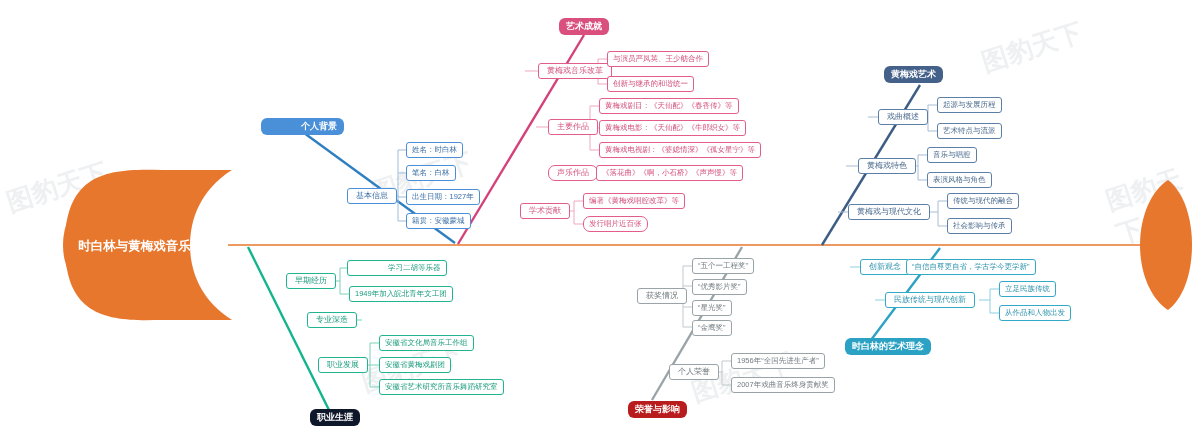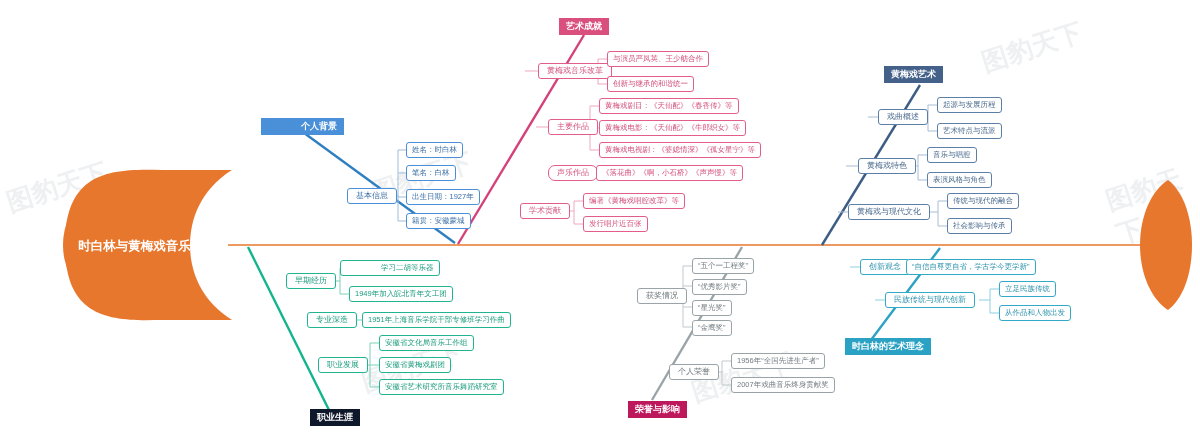--- a/index.html
+++ b/index.html
@@ -3,37 +3,37 @@
 <meta charset="utf-8">
 <style>
   html,body{margin:0;padding:0;background:#ffffff;}
   body{font-family:"Liberation Sans","DejaVu Sans",sans-serif;}
   #stage{position:relative;width:1200px;height:447px;overflow:hidden;background:#fff;}
   #svg-layer{position:absolute;left:0;top:0;width:1200px;height:447px;}
   .node{position:absolute;box-sizing:border-box;background:#ffffff;border:1px solid #9ab;border-radius:3px;
         white-space:nowrap;line-height:1;display:flex;align-items:center;justify-content:center;}
   .n-lv2{font-size:8px;padding:3px 8px;}
   .n-lv3{font-size:7.5px;padding:3px 5px;}
-  .cat{position:absolute;box-sizing:border-box;border-radius:0;color:#fff;font-weight:bold;
+  .cat{position:absolute;box-sizing:border-box;border-radius:6px;color:#fff;font-weight:bold;
        font-size:9px;padding:4px 7px;white-space:nowrap;line-height:1;
        display:flex;align-items:center;justify-content:center;}
   .head-text{position:absolute;color:#fff;font-weight:bold;font-size:12.5px;white-space:nowrap;}
   
   .c-blue{border-color:#4a90d9;color:#3a6ea5;}
   .c-blue-f{background:#4a90d9;padding-left:40px;}
   .c-green{border-color:#21b491;color:#1c9c7e;}
   .c-green-f{background:#0f172a;}
   .c-pink{border-color:#e35d8a;color:#d4517e;}
   .c-pink-f{background:#d9507f;}
   .c-navy{border-color:#5b7fa6;color:#4a6a8d;}
   .c-navy-f{background:#44618a;}
   .c-cyan{border-color:#33a9c8;color:#2e93ae;}
   .c-cyan-f{background:#2ba2c4;}
   .c-gray{border-color:#9aa3a8;color:#737c81;}
-  .c-gray-f{background:#be185d;}
+  .c-gray-f{background:#b91c1c;}
   .wm{position:absolute;color:#eef0f2;font-size:26px;font-weight:bold;transform:rotate(-18deg);
       user-select:none;pointer-events:none;}
 </style>
 </head>
 <body>
 
 <div id="stage">
 
   <div class="wm" style="left:5px;top:170px;">图豹天下</div>
   <div class="wm" style="left:1110px;top:170px;">图豹天下</div>
@@ -153,25 +153,24 @@
 
   <div class="cat c-blue-f" style="left:261px;top:118px;">个人背景</div>
   <div class="node n-lv2 c-blue" style="left:347px;top:188px;">基本信息</div>
   <div class="node n-lv3 c-blue" style="left:406px;top:142px;">姓名：时白林</div>
   <div class="node n-lv3 c-blue" style="left:406px;top:165px;">笔名：白林</div>
   <div class="node n-lv3 c-blue" style="left:406px;top:189px;">出生日期：1927年</div>
   <div class="node n-lv3 c-blue" style="left:406px;top:213px;">籍贯：安徽蒙城</div>
 
   <div class="cat c-green-f" style="left:310px;top:409px;">职业生涯</div>
   <div class="node n-lv2 c-green" style="left:286px;top:273px;">早期经历</div>
-  <div class="node n-lv3 c-green" style="left:340px;top:260px;padding-left:40px;">学习二胡等乐器</div>
+  <div class="node n-lv3 c-green" style="left:347px;top:260px;padding-left:40px;">学习二胡等乐器</div>
   <div class="node n-lv3 c-green" style="left:349px;top:286px;">1949年加入皖北青年文工团</div>
 
   <div class="node n-lv2 c-green" style="left:307px;top:312px;">专业深造</div>
-  <div class="node n-lv3 c-green" style="left:362px;top:312px;">1951年上海音乐学院干部专修班学习作曲</div>
 
   <div class="node n-lv2 c-green" style="left:318px;top:357px;">职业发展</div>
   <div class="node n-lv3 c-green" style="left:379px;top:335px;">安徽省文化局音乐工作组</div>
   <div class="node n-lv3 c-green" style="left:379px;top:357px;">安徽省黄梅戏剧团</div>
   <div class="node n-lv3 c-green" style="left:379px;top:379px;">安徽省艺术研究所音乐舞蹈研究室</div>
 
   <div class="cat c-pink-f" style="left:559px;top:18px;">艺术成就</div>
   <div class="node n-lv2 c-pink" style="left:538px;top:63px;">黄梅戏音乐改革</div>
   <div class="node n-lv3 c-pink" style="left:607px;top:51px;">与演员严凤英、王少舫合作</div>
   <div class="node n-lv3 c-pink" style="left:607px;top:76px;">创新与继承的和谐统一</div>
@@ -179,21 +178,21 @@
   <div class="node n-lv2 c-pink" style="left:548px;top:119px;">主要作品</div>
   <div class="node n-lv3 c-pink" style="left:599px;top:98px;">黄梅戏剧目：《天仙配》《春香传》等</div>
   <div class="node n-lv3 c-pink" style="left:599px;top:120px;">黄梅戏电影：《天仙配》《牛郎织女》等</div>
   <div class="node n-lv3 c-pink" style="left:599px;top:142px;">黄梅戏电视剧：《婆媳情深》《孤女星宁》等</div>
 
   <div class="node n-lv2 c-pink" style="left:548px;top:165px;border-radius:7px;">声乐作品</div>
   <div class="node n-lv3 c-pink" style="left:596px;top:165px;">《落花曲》《啊，小石桥》《声声慢》等</div>
 
   <div class="node n-lv2 c-pink" style="left:520px;top:203px;">学术贡献</div>
   <div class="node n-lv3 c-pink" style="left:583px;top:193px;">编著《黄梅戏唱腔改革》等</div>
-  <div class="node n-lv3 c-pink" style="left:583px;top:216px;">发行唱片近百张</div>
+  <div class="node n-lv3 c-pink" style="left:583px;top:216px;border-radius:7px;">发行唱片近百张</div>
 
   <div class="cat c-navy-f" style="left:884px;top:66px;">黄梅戏艺术</div>
   <div class="node n-lv2 c-navy" style="left:878px;top:109px;">戏曲概述</div>
   <div class="node n-lv3 c-navy" style="left:937px;top:97px;">起源与发展历程</div>
   <div class="node n-lv3 c-navy" style="left:937px;top:123px;">艺术特点与流派</div>
 
   <div class="node n-lv2 c-navy" style="left:858px;top:158px;">黄梅戏特色</div>
   <div class="node n-lv3 c-navy" style="left:927px;top:147px;">音乐与唱腔</div>
   <div class="node n-lv3 c-navy" style="left:927px;top:172px;">表演风格与角色</div>
 

